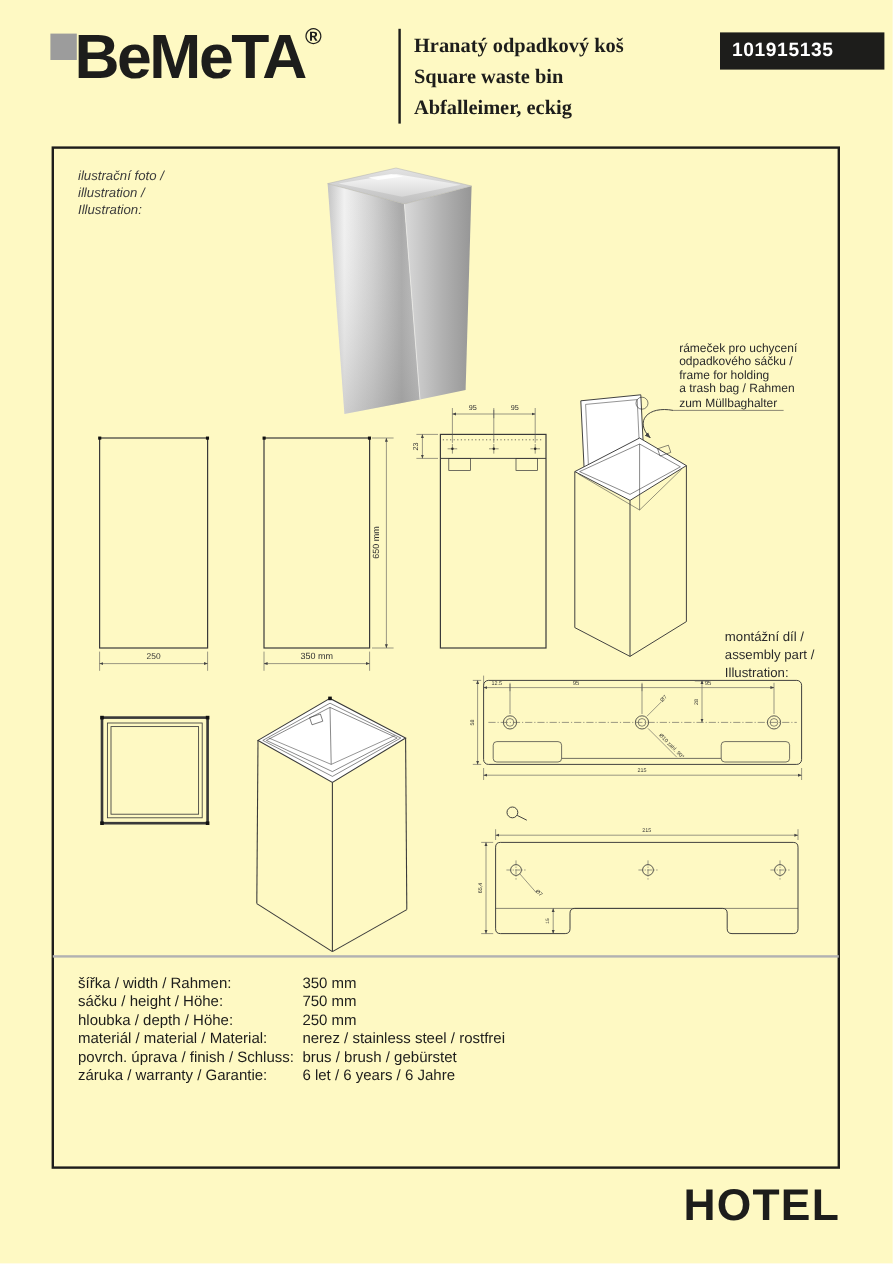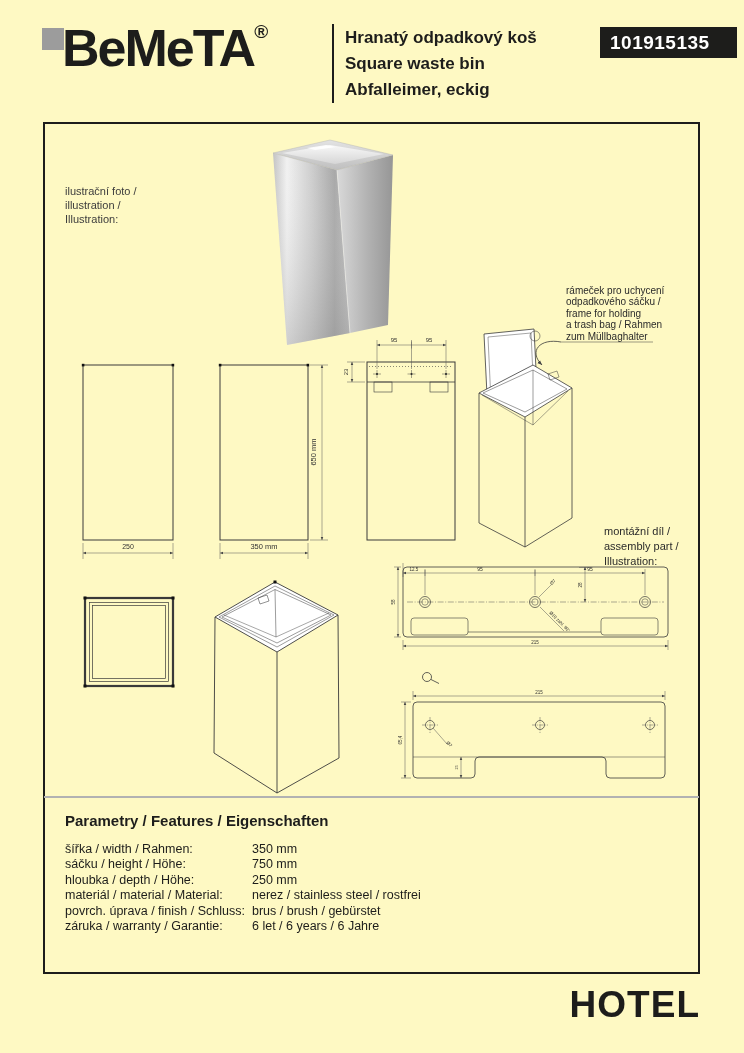--- a/index.html
+++ b/index.html
@@ -7,28 +7,28 @@
   body { font-family:"Liberation Sans", sans-serif; color:#1d1d1b; }
   .page { position:relative; width:744px; height:1053px; background:#fef9c3; overflow:hidden; }
   .abs { position:absolute; }
 
   
   .logo-square { left:42px; top:28px; width:22px; height:22px; background:#9c9c9c; }
   .logo-text { left:62px; top:18px; font-size:52px; font-weight:bold; letter-spacing:-2px; color:#1d1d1b; }
   .logo-reg { font-size:19px; vertical-align:28px; letter-spacing:0; }
   .header-divider { left:332px; top:24px; width:2px; height:79px; background:#1d1d1b; }
   .title-block { left:345px; top:25px; width:250px; }
-  .title-line { font-size:17px; font-weight:bold; line-height:26px; white-space:nowrap; }
+  .title-line { font-size:17px; font-weight:bold; line-height:26px; white-space:nowrap;font-family:Liberation Serif, serif; }
   .code-badge { left:600px; top:27px; width:137px; height:31px; background:#1d1d1b; color:#fff;
-                font-size:19px; font-weight:bold; line-height:31px; padding-left:10px; letter-spacing:.5px; }
+                font-size:16px; font-weight:bold; line-height:31px; padding-left:10px; letter-spacing:.5px; }
 
   
   .main-box { left:43px; top:122px; width:657px; height:852px; border:2px solid #1d1d1b; }
 
-  .illu-label { left:65px; top:140px; font-size:11px; line-height:14px; color:#3c3c3c;margin-top:44px; }
+  .illu-label { left:65px; top:140px; font-size:11px; line-height:14px; font-style:italic; color:#3c3c3c; }
 
   .note-frame { left:566px; top:285px; font-size:10px; line-height:11.4px; color:#2b2b2b; }
   .note-assembly { left:604px; top:524px; font-size:11px; line-height:15px; color:#2b2b2b; }
 
   .drawings { left:43px; top:325px; }
   .photo { left:265px; top:136px; }
 
   .section-divider { left:44px; top:796px; width:655px; height:2px; background:#b2b2b2; }
 
   
@@ -295,21 +295,20 @@
       <line x1="232" y1="264.5" x2="233" y2="312" stroke-width="0.5"></line>
       <line x1="233" y1="312" x2="181" y2="290" stroke-width="0.45"></line>
       <line x1="233" y1="312" x2="286" y2="288" stroke-width="0.45"></line>
       <rect x="230.5" y="255.5" width="3" height="3" fill="#111" stroke="none"></rect>
     </g>
   </svg>
 
   <div class="abs section-divider"></div>
 
   <div class="abs params">
-    <div class="params-heading">Parametry / Features / Eigenschaften</div>
     <div class="param-row">
       <div class="param-label">šířka / width / Rahmen:</div>
       <div class="param-value">350 mm</div>
     </div>
     <div class="param-row">
       <div class="param-label">sáčku / height / Höhe:</div>
       <div class="param-value">750 mm</div>
     </div>
     <div class="param-row">
       <div class="param-label">hloubka / depth / Höhe:</div>

